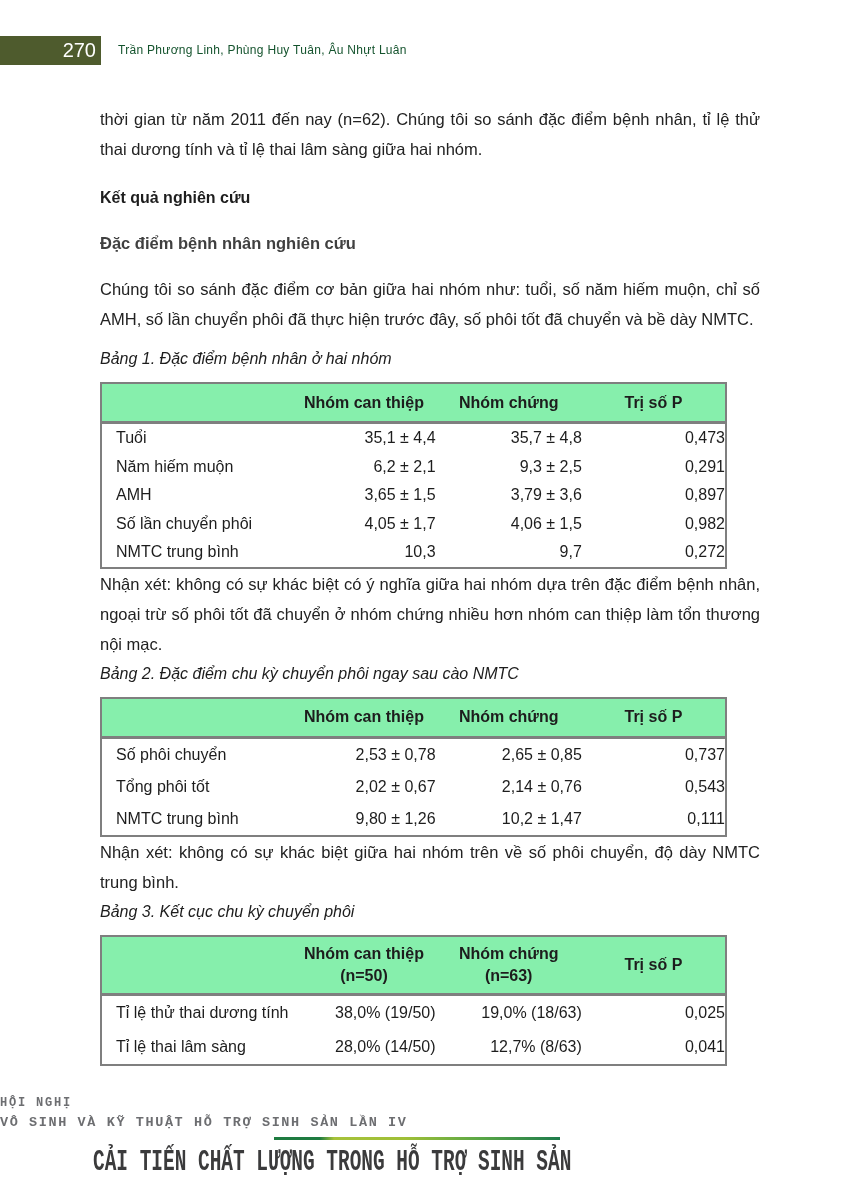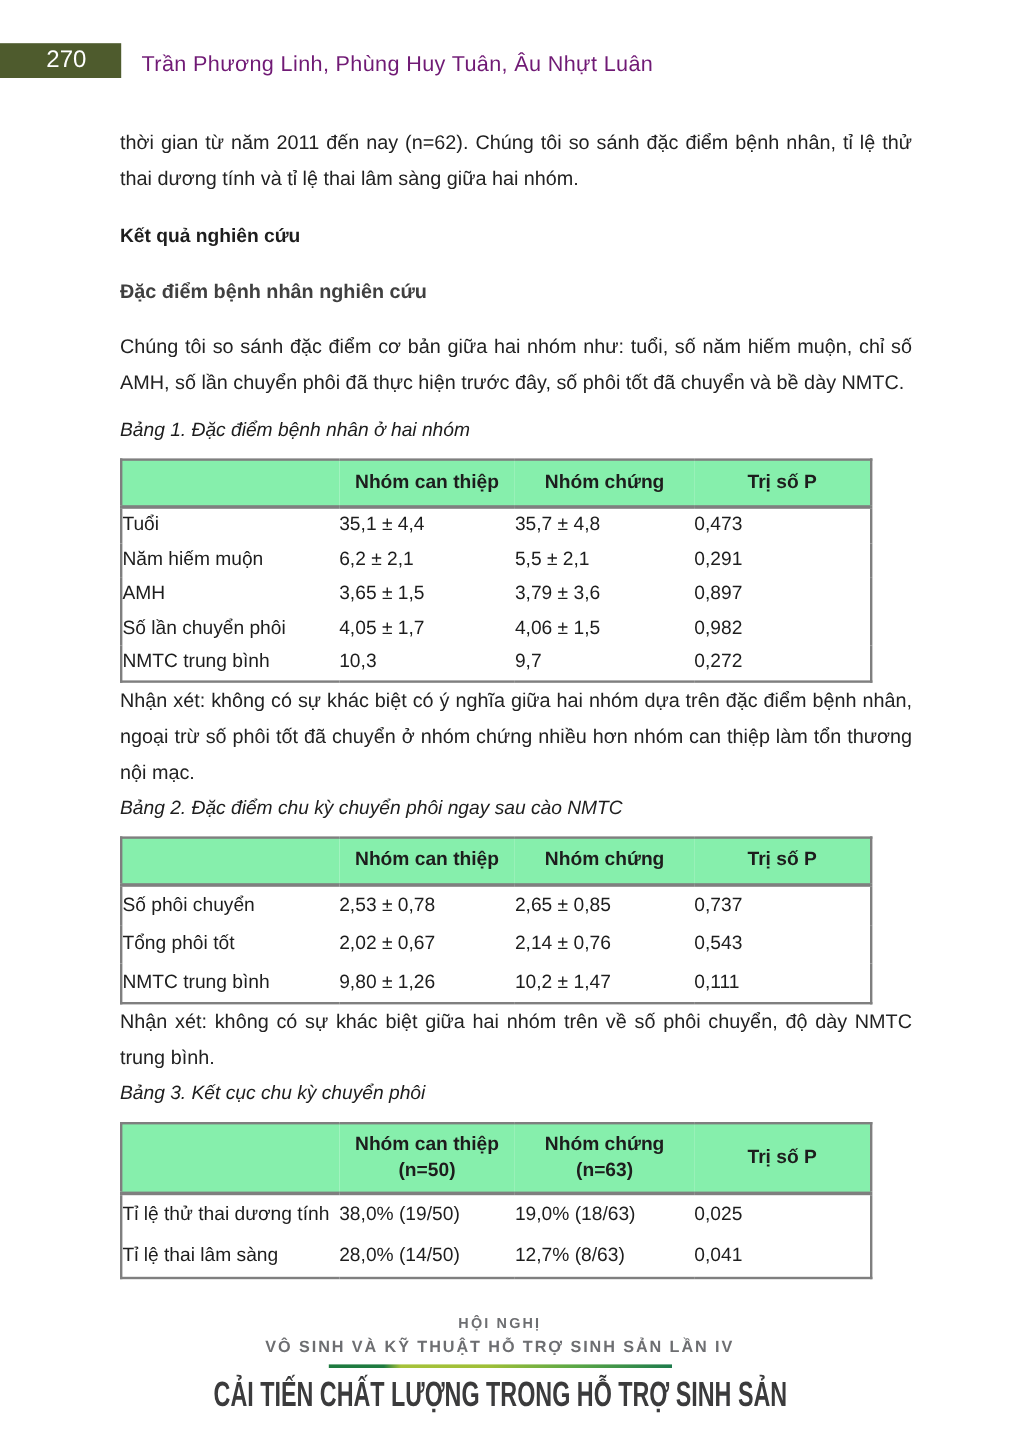--- a/index.html
+++ b/index.html
@@ -5,24 +5,24 @@
   html,body { margin:0; padding:0; background:#fff; }
   .page {
     position:relative; width:849px; height:1200px; background:#ffffff;
     font-family:"Liberation Sans", sans-serif; color:#222222; overflow:hidden;
   }
   
   .pagenum-box {
     position:absolute; left:0; top:36px; width:101px; height:29px;
     background:#4e5b2d; color:#ffffff; box-sizing:border-box;
     display:flex; align-items:center; justify-content:flex-end;
-    padding-right:29px; font-size:20px;
+    padding-right:5px; font-size:20px;
   }
   .authors {
-    position:absolute; left:118px; top:43px; font-size:18px; color:#701a75;
+    position:absolute; left:118px; top:43px; font-size:12px; color:#14532d;
     letter-spacing:0.3px;
   }
   
   .content { position:absolute; left:100px; top:96px; width:660px; }
   .para { font-size:16.5px; line-height:30px; text-align:justify; margin:0; }
   .intro { margin-top:8px; }
   .h1 { font-size:16px; font-weight:bold; margin:25px 0 0 0; color:#1d1d1d; }
   .h2 { font-size:16.5px; font-weight:bold; margin:27px 0 0 0; color:#404040; }
   .p2 { margin-top:21px; }
   .caption { font-size:16px; font-style:italic; margin:0; color:#1d1d1d; }
@@ -33,34 +33,34 @@
   
   table.datatable {
     width:627px; border-collapse:collapse; table-layout:fixed;
     border:2px solid #7f7f7f; margin-top:14px; font-size:16px; color:#1d1d1d;
   }
   table.datatable thead th {
     background:#86efac; border-bottom:3px solid #7f7f7f;
     font-weight:bold; text-align:center; white-space:pre-line;
     height:33px; line-height:22px; padding:2px 0;
   }
-  table.datatable td { text-align:left; padding:0; }
+  table.datatable td { text-align:right; padding:0; }
   table.datatable td.label-col, table.datatable th.label-col {
-    text-align:left; 
+    text-align:left; padding-left:14px;
   }
   table.datatable th:nth-child(1), table.datatable td:nth-child(1){ width:29%; }
   table.datatable th:nth-child(2), table.datatable td:nth-child(2){ width:23.5%; }
   table.datatable th:nth-child(3), table.datatable td:nth-child(3){ width:24%; }
   table.datatable th:nth-child(4), table.datatable td:nth-child(4){ width:23.5%; }
   table.t1 td { height:28.5px; }
   table.t2 td { height:32px; }
   table.t3 td { height:34px; }
   table.t3 thead th { height:52px; }
   
-  .footer { position:absolute; left:0; width:833px; top:1096px; text-align:center; }
+  .footer { position:absolute; left:0; width:833px; top:1096px; text-align:left;font-family:Liberation Mono, monospace; }
   .f-line1 { font-size:12px; font-weight:bold; color:#6d6e71; letter-spacing:1.8px; }
   .f-line2 { font-size:13.5px; font-weight:bold; color:#6d6e71; letter-spacing:1.6px; margin-top:5px; }
   .f-rule {
     width:286px; height:3px; margin:7px auto 4px auto;
     background:linear-gradient(90deg,#1e7b40 0%,#1e7b40 16%,#a6c23a 21%,#9fbf37 46%,#5aa746 72%,#1e7b4c 100%);
   }
   .f-title {
     display:inline-block; font-size:27px; font-weight:bold; color:#3b3b3c;
     transform:scaleX(0.72) scaleY(1.08); transform-origin:center top;
     letter-spacing:0; white-space:nowrap; margin-top:2px;
@@ -97,21 +97,21 @@
         <tbody>
           <tr>
             <td class="label-col">Tuổi</td>
             <td>35,1 ± 4,4</td>
             <td>35,7 ± 4,8</td>
             <td>0,473</td>
           </tr>
           <tr>
             <td class="label-col">Năm hiếm muộn</td>
             <td>6,2 ± 2,1</td>
-            <td>5,5 ± 2,1</td>
+            <td>9,3 ± 2,5</td>
             <td>0,291</td>
           </tr>
           <tr>
             <td class="label-col">AMH</td>
             <td>3,65 ± 1,5</td>
             <td>3,79 ± 3,6</td>
             <td>0,897</td>
           </tr>
           <tr>
             <td class="label-col">Số lần chuyển phôi</td>

